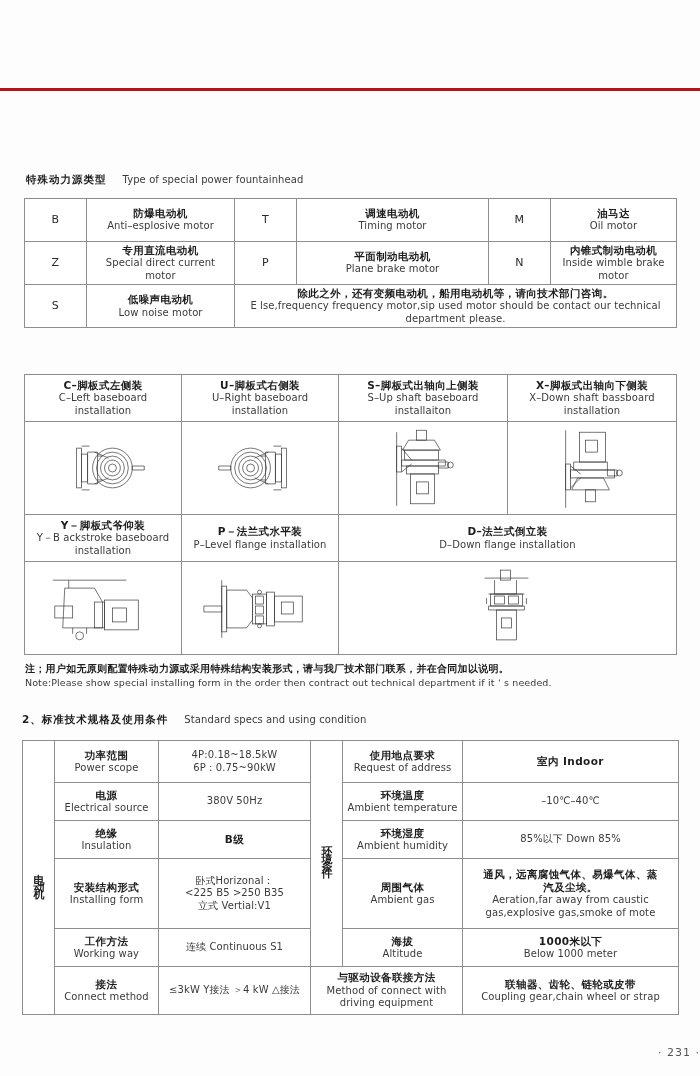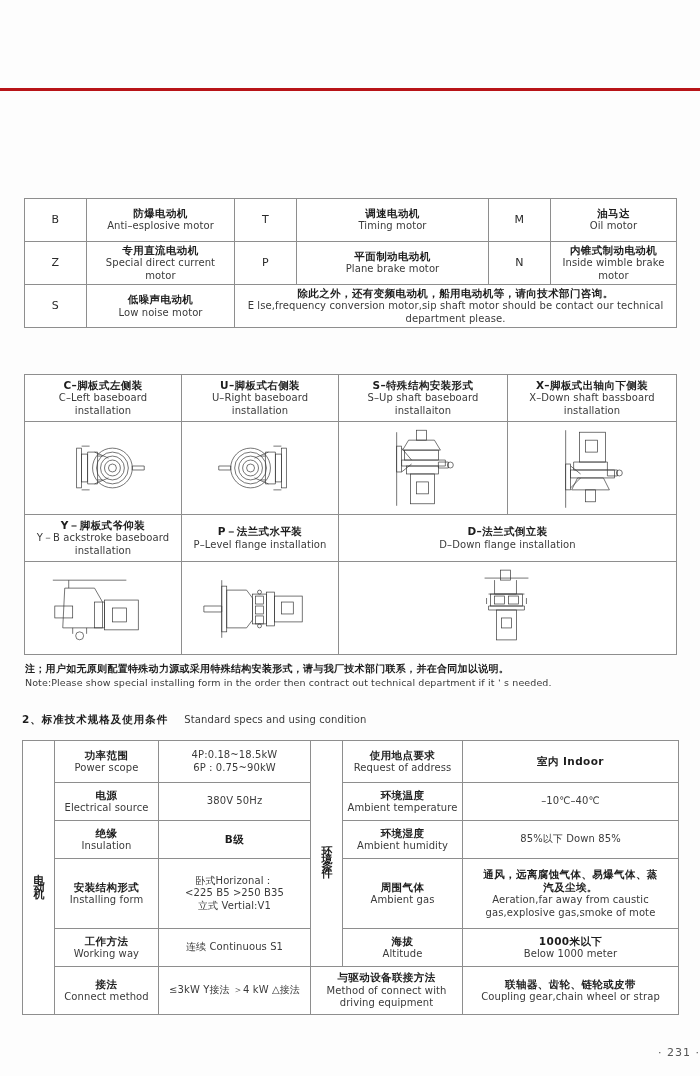--- a/index.html
+++ b/index.html
@@ -124,20 +124,23 @@
     letter-spacing: 1px;
   }
 </style>
 </head>
 <body>
 
 <div class="page">
 
   <div class="top-rule"></div>
 
+  <div class="heading" id="heading-power">
+    <span class="cn">特殊动力源类型</span><span class="en">Type of special power fountainhead</span>
+  </div>
 
   <table class="doc" id="tbl-power">
     <colgroup>
       <col style="width:62px">
         <col style="width:148px">
       <col style="width:62px">
         <col style="width:192px">
       <col style="width:62px">
         <col style="width:126px">
     </colgroup>
@@ -177,21 +180,21 @@
         </td>
       </tr>
       <tr style="height:40px">
         <td class="code">S</td>
         <td class="two-line">
           <div class="cn">低噪声电动机</div>
           <div class="en">Low noise motor</div>
         </td>
         <td class="two-line" colspan="4">
           <div class="cn">除此之外，还有变频电动机，船用电动机等，请向技术部门咨询。</div>
-          <div class="en">E lse,frequency conversion motor,sip shaft motor should be contact our technical department please.</div>
+          <div class="en">E lse,frequency frequency motor,sip used motor should be contact our technical department please.</div>
         </td>
       </tr>
     </tbody>
   </table>
 
 
   <table class="doc" id="tbl-install">
     <colgroup>
       <col style="width:157px">
         <col style="width:157px">
@@ -205,21 +208,21 @@
           <div class="cn">C–脚板式左侧装</div>
           <div class="en">C–Left baseboard</div>
           <div class="en">installation</div>
         </td>
         <td class="label-cell two-line">
           <div class="cn">U–脚板式右侧装</div>
           <div class="en">U–Right baseboard</div>
           <div class="en">installation</div>
         </td>
         <td class="label-cell two-line">
-          <div class="cn">S–特殊结构安装形式</div>
+          <div class="cn">S–脚板式出轴向上侧装</div>
           <div class="en">S–Up shaft baseboard installaiton</div>
         </td>
         <td class="label-cell two-line">
           <div class="cn">X–脚板式出轴向下侧装</div>
           <div class="en">X–Down shaft bassboard</div>
           <div class="en">installation</div>
         </td>
       </tr>
 
       <tr>

